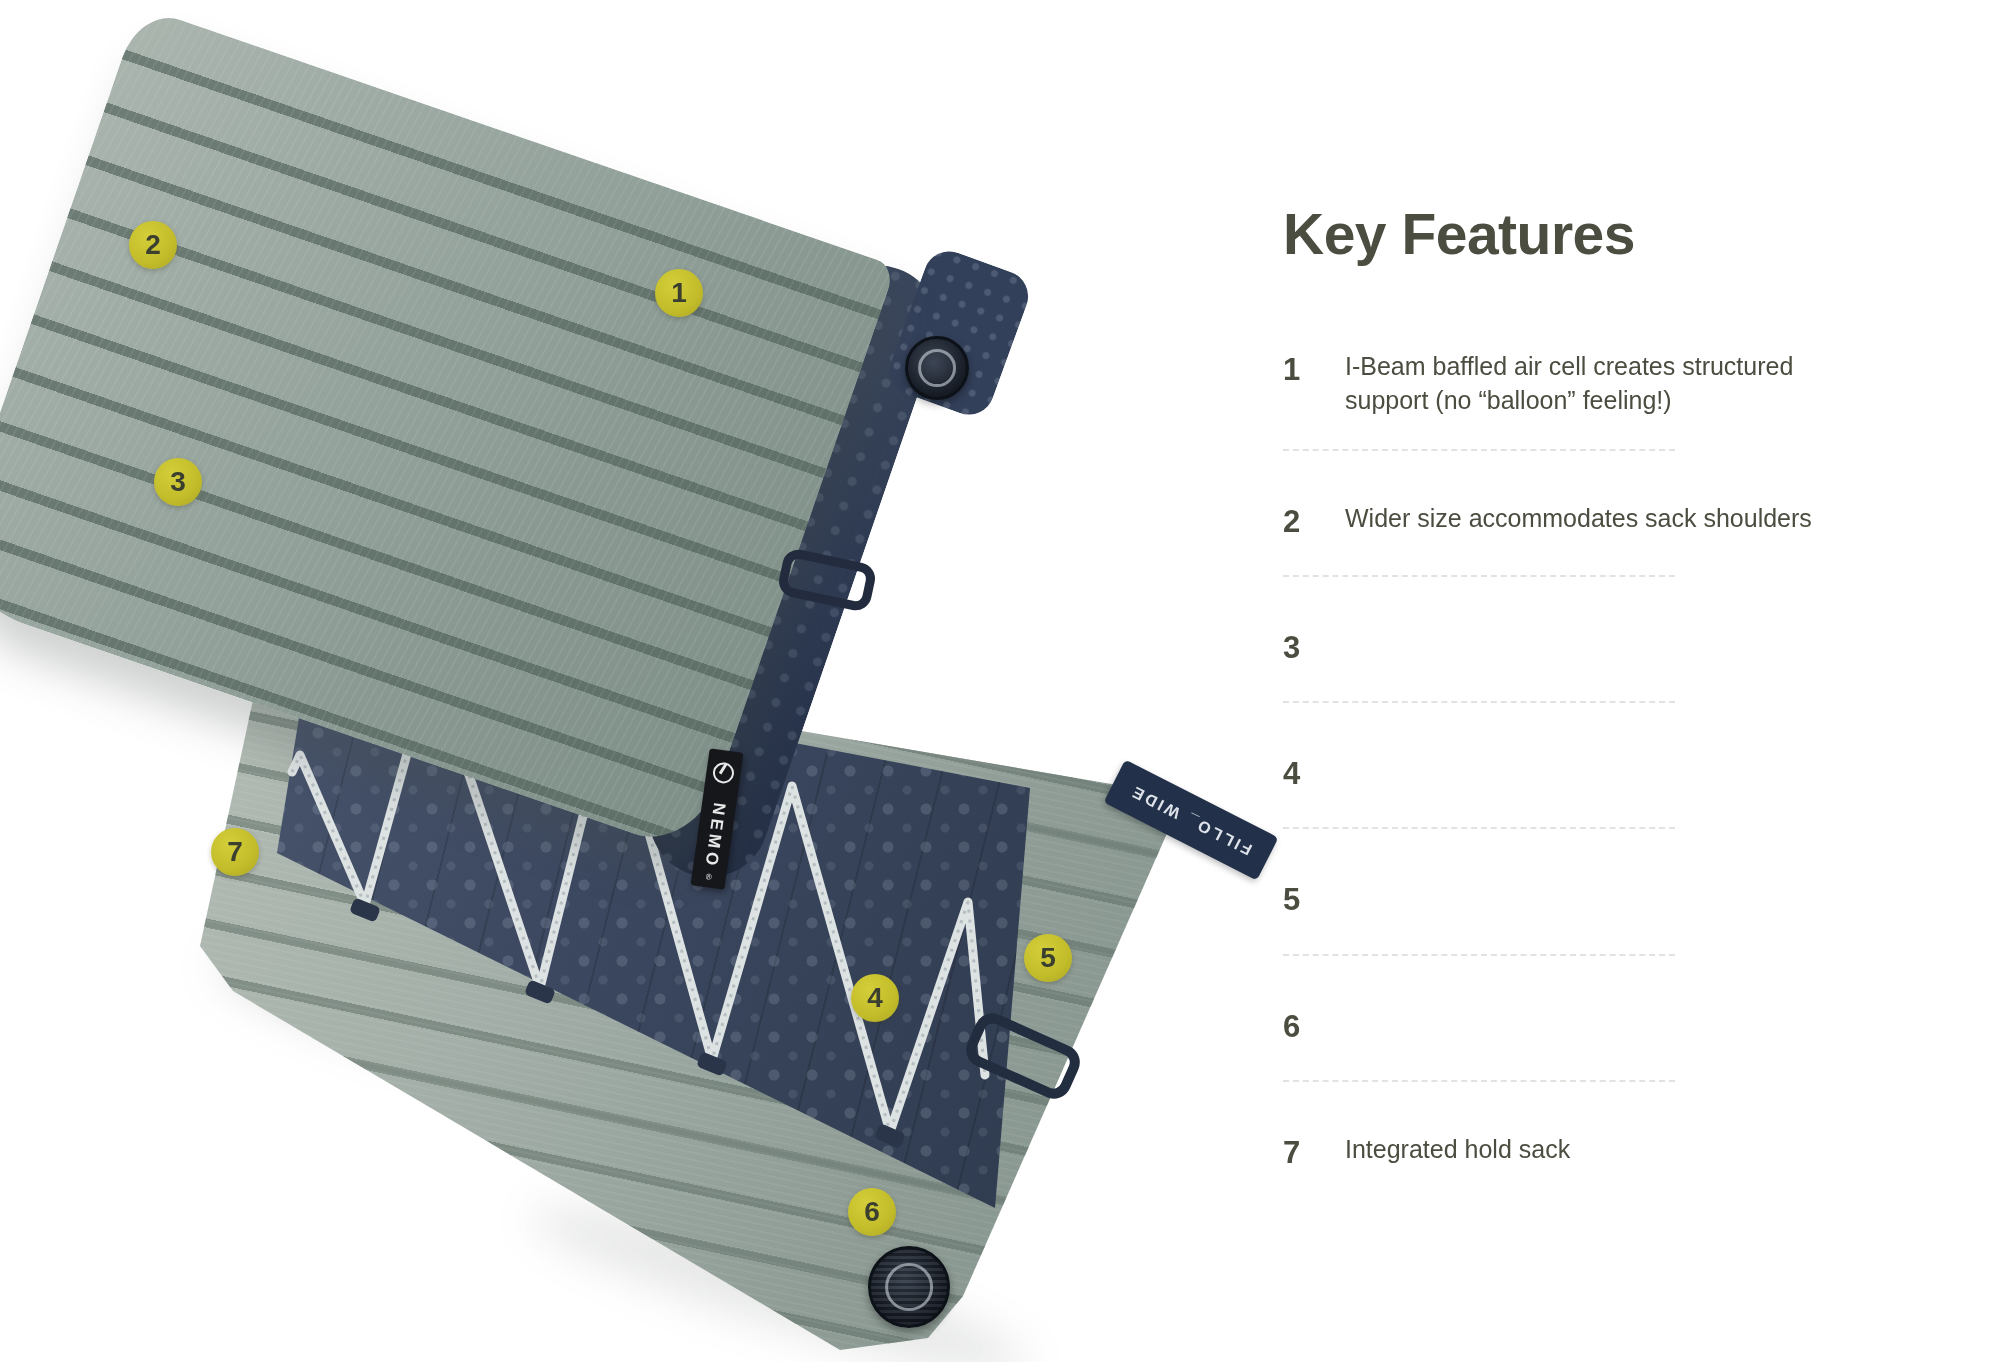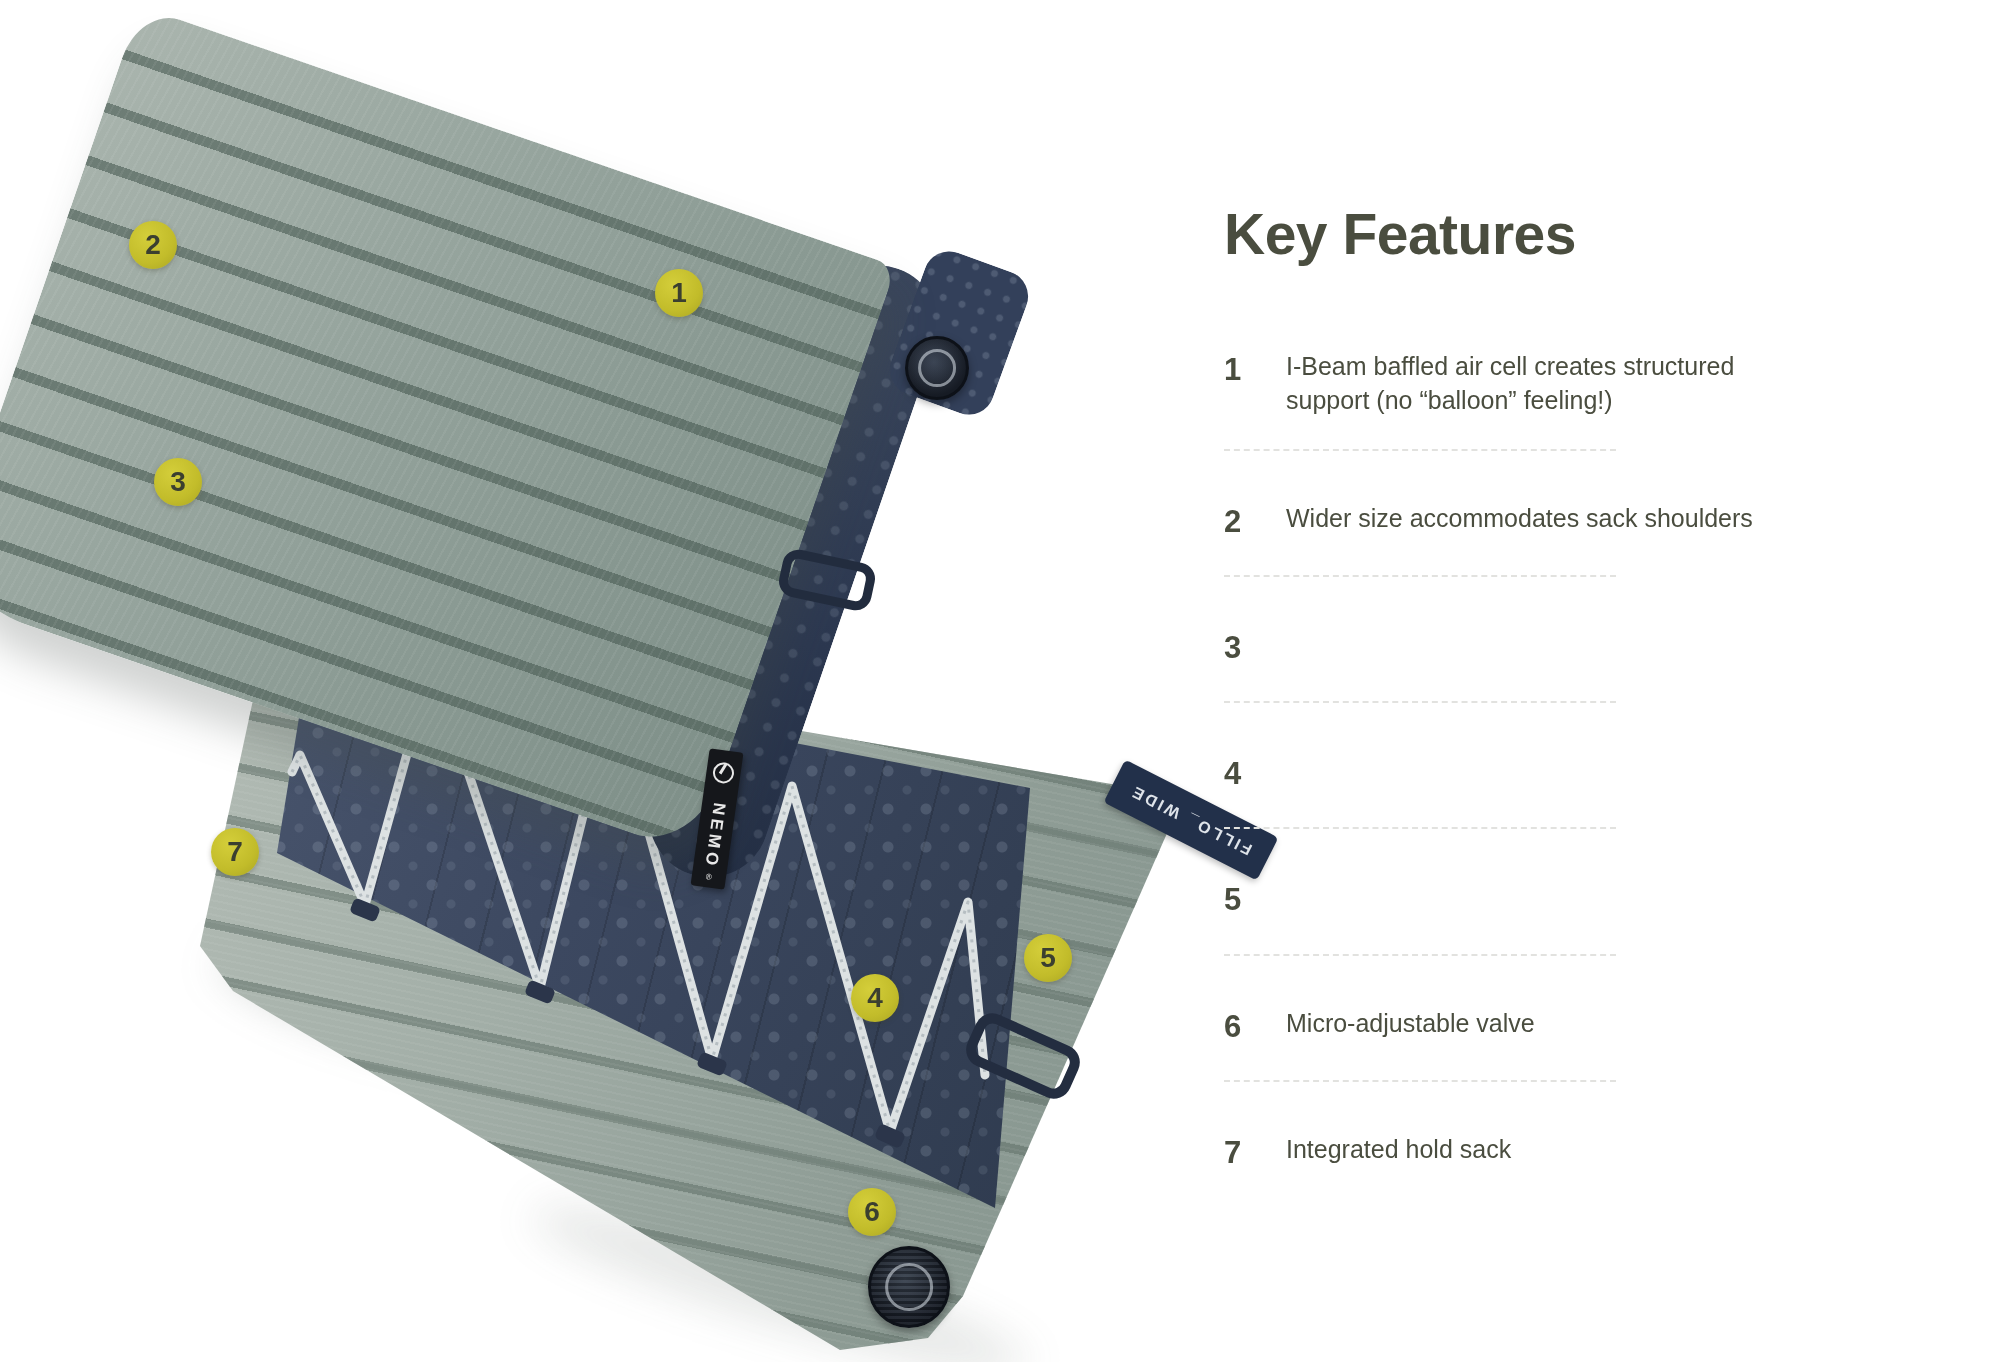--- a/index.html
+++ b/index.html
@@ -76,21 +76,21 @@
     color:#3b3f30;font-size:28px;font-weight:bold;box-shadow:0 2px 5px rgba(60,60,40,.3);}
   .badge.p1{left:655px;top:269px;}
   .badge.p2{left:129px;top:221px;}
   .badge.p3{left:154px;top:458px;}
   .badge.p4{left:851px;top:974px;}
   .badge.p5{left:1024px;top:934px;}
   .badge.p6{left:848px;top:1188px;}
   .badge.p7{left:211px;top:828px;}
 
   
-  .features{position:absolute;left:1224px;top:206px;width:715px;z-index:40;color:#4a4d3f;}
+  .features{position:absolute;left:1283px;top:206px;width:715px;z-index:40;color:#4a4d3f;}
   .features h1{margin:0 0 86px 0;font-size:57px;line-height:1.0;font-weight:bold;color:#4a4d3f;letter-spacing:-.5px;}
   .feat-row{display:flex;gap:34px;}
   .feat-num{flex:0 0 28px;font-size:31px;font-weight:bold;line-height:1.36;}
   .feat-text{font-size:25px;line-height:1.36;white-space:pre-line;}
   .divider{border-top:2px dashed #e2e2df;width:392px;margin:32px 0 50px 0;}
 </style>
 </head>
 <body>
 
 <div class="scene">
@@ -174,21 +174,20 @@
     </div>
     <div class="divider"></div>
 
     <div class="feat-row">
       <span class="feat-num">5</span>
     </div>
     <div class="divider"></div>
 
     <div class="feat-row">
       <span class="feat-num">6</span>
-      <span class="feat-text">Micro-adjustable valve</span>
     </div>
     <div class="divider"></div>
 
     <div class="feat-row">
       <span class="feat-num">7</span>
       <span class="feat-text">Integrated hold sack</span>
     </div>
   </aside>
 
 </div>

